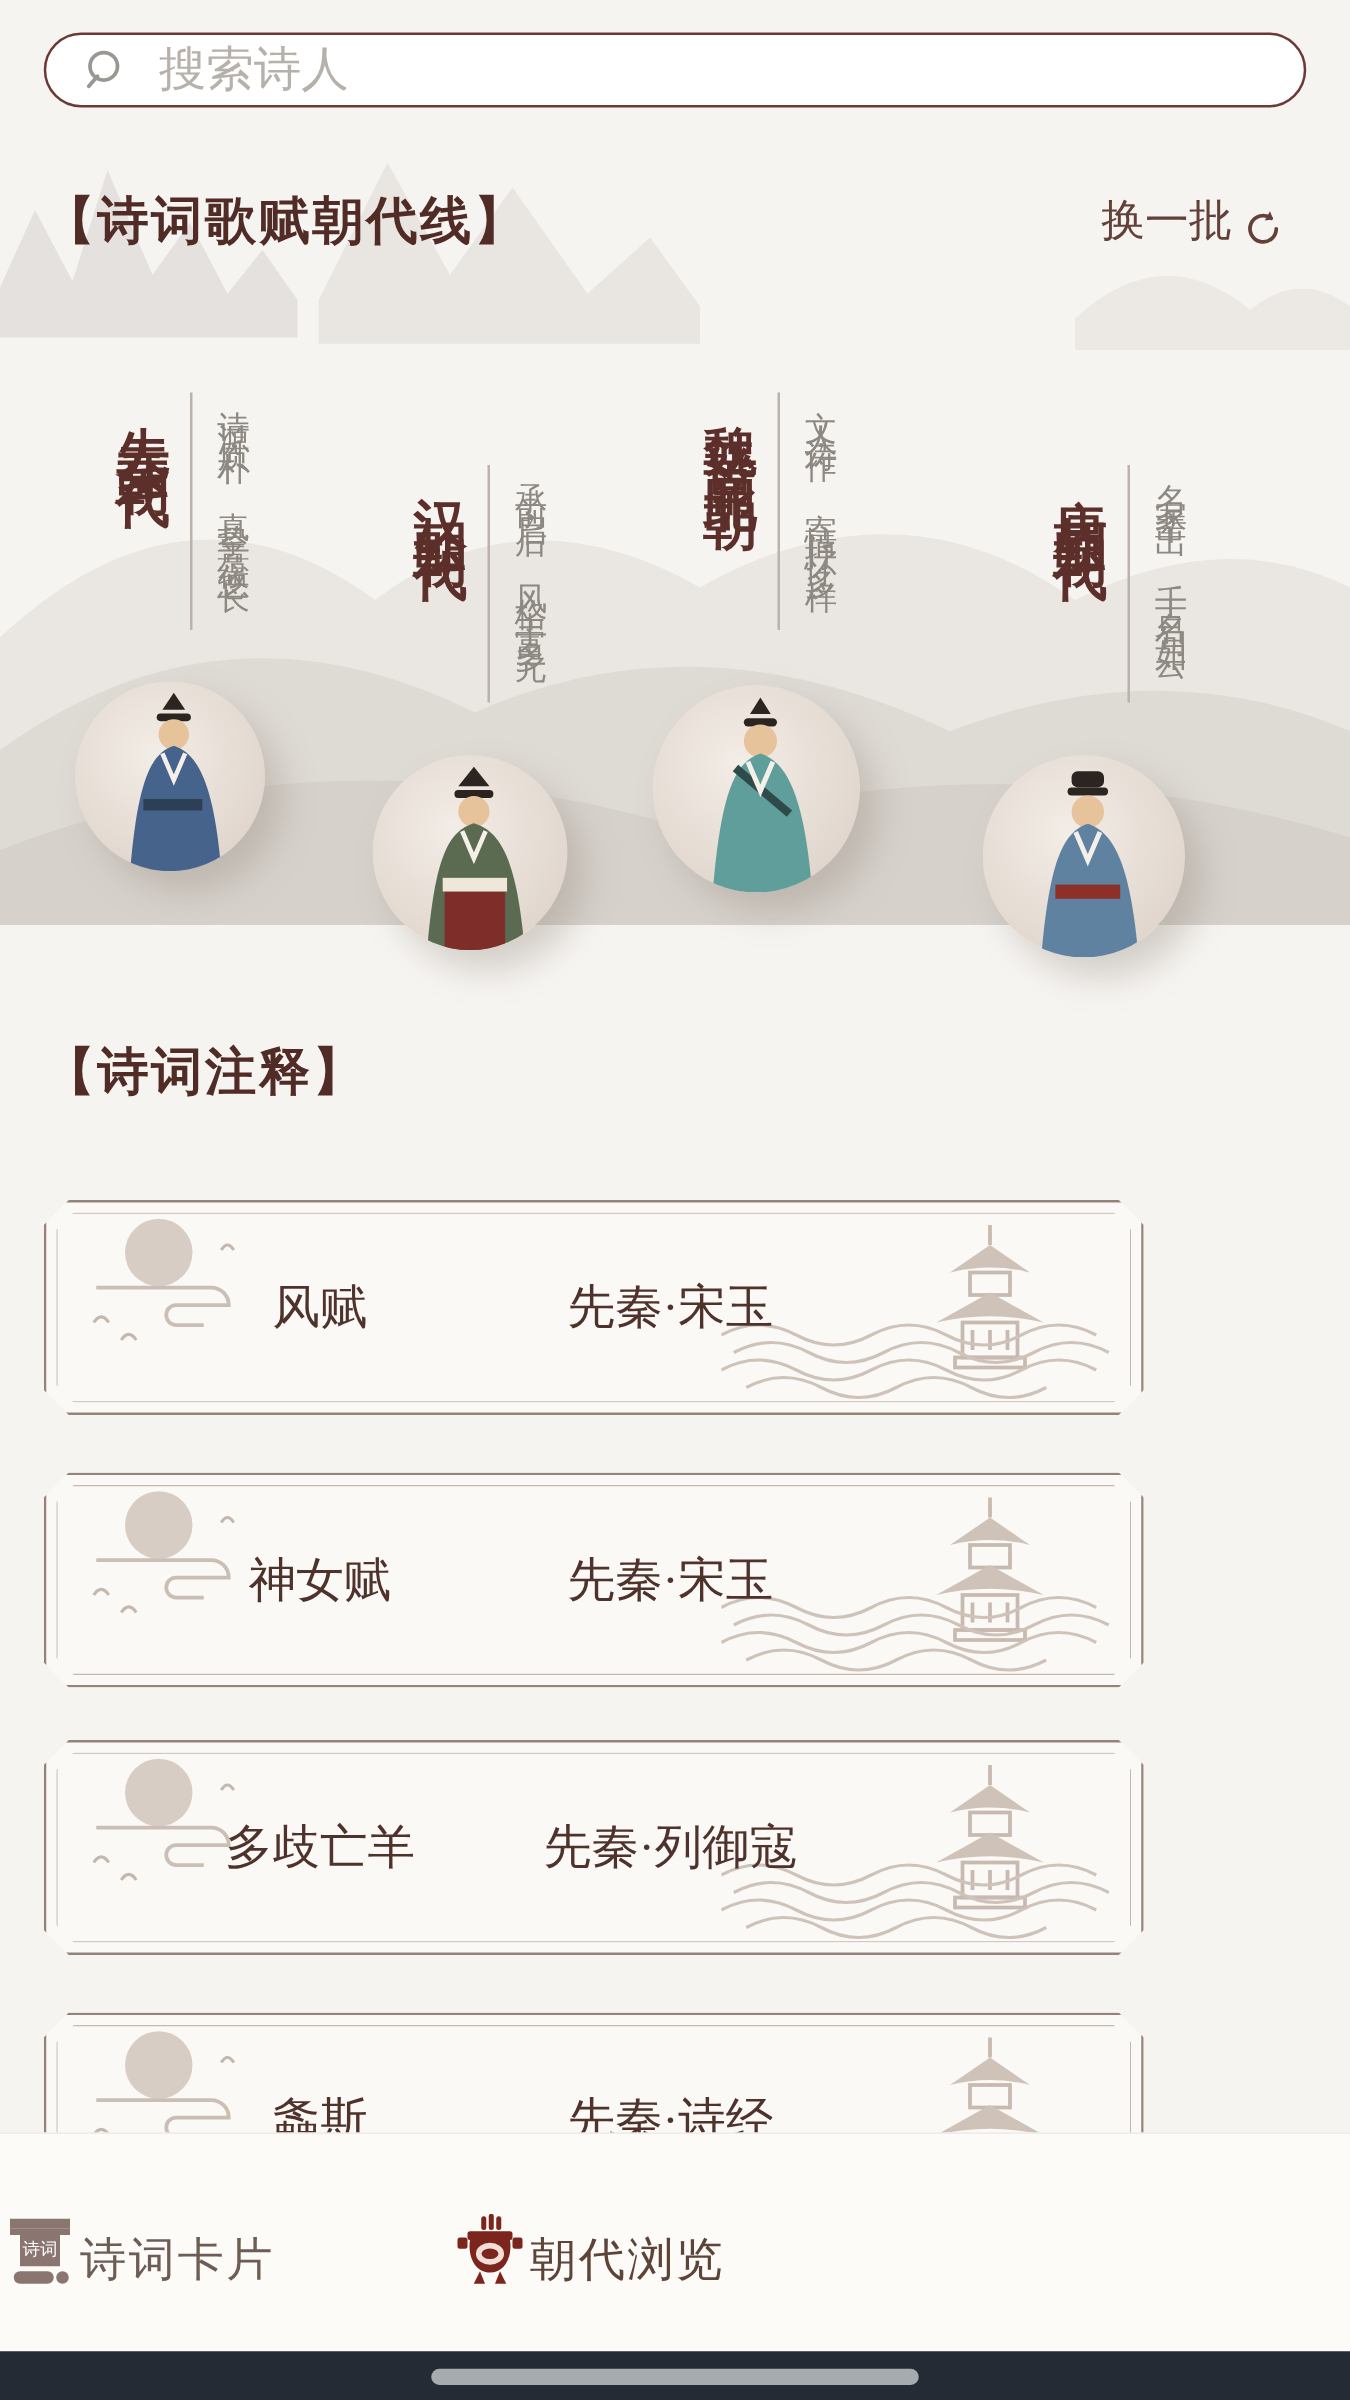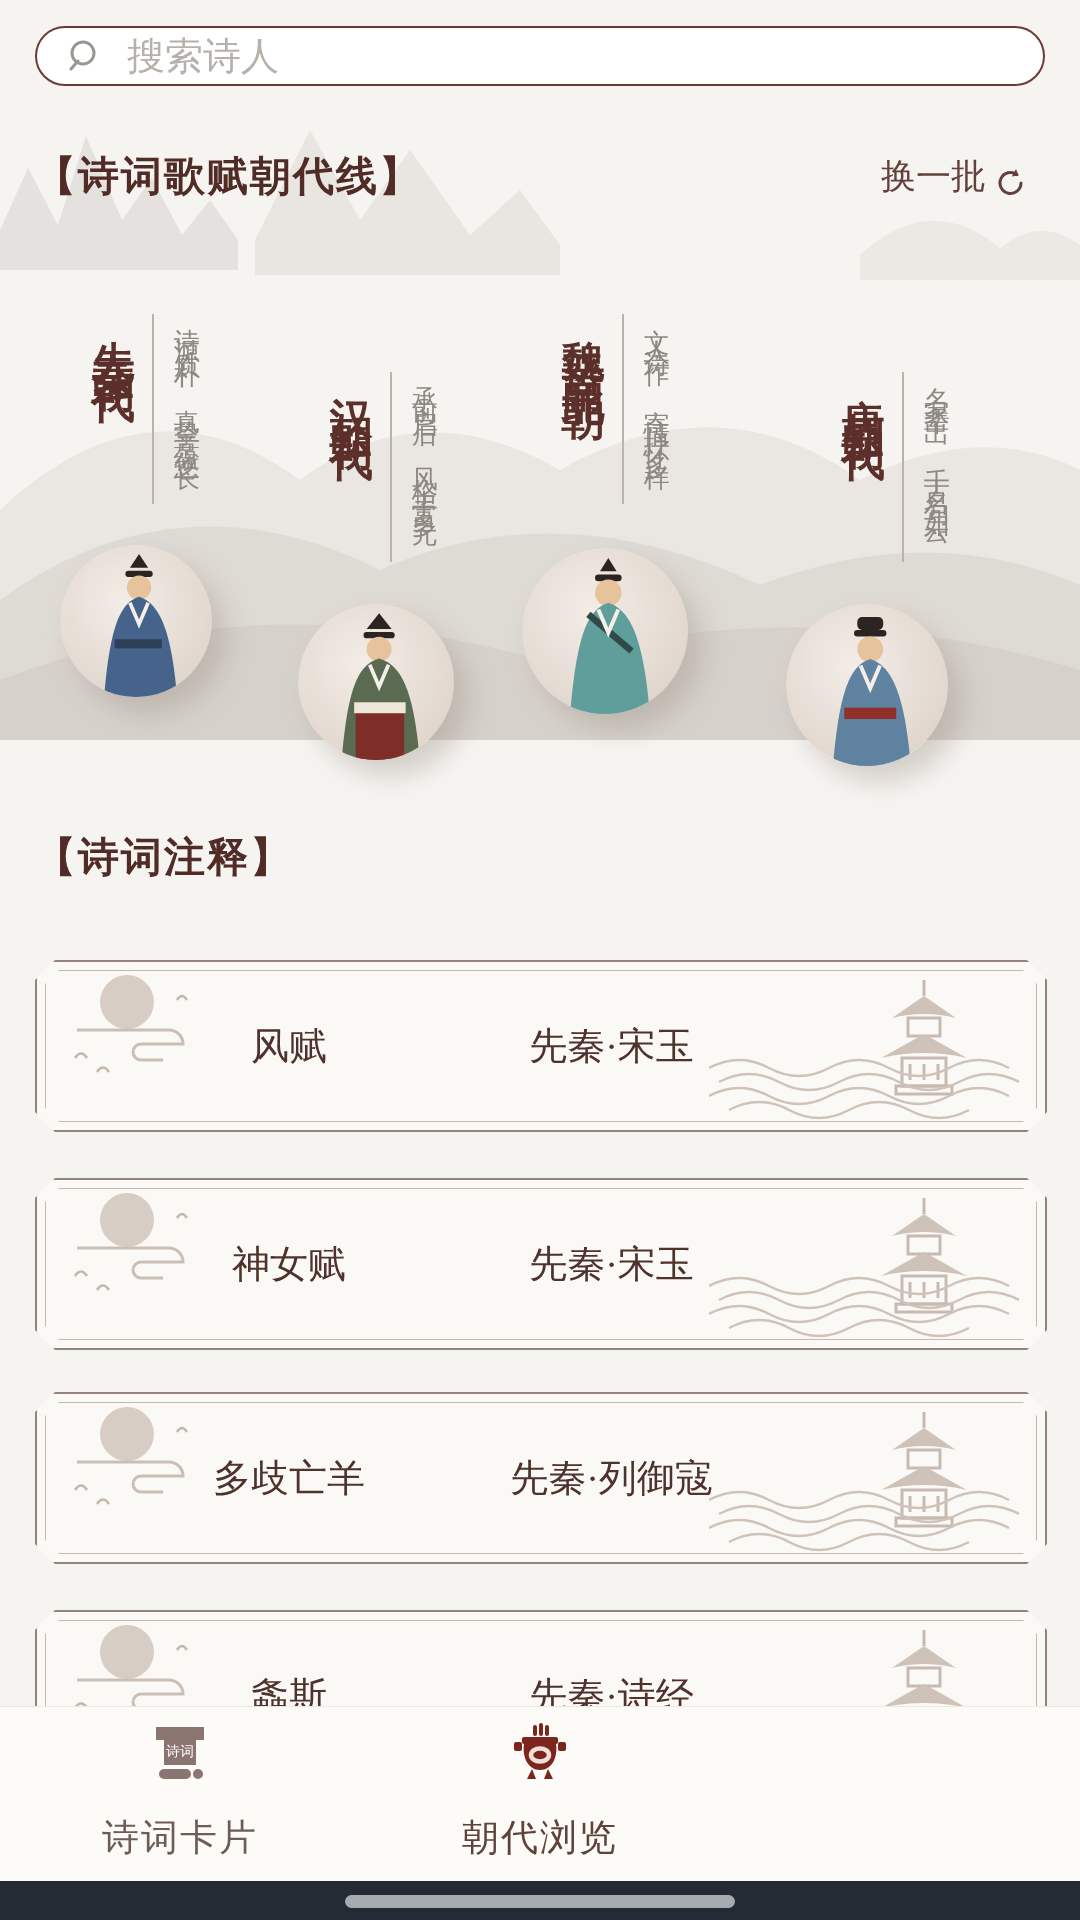--- a/index.html
+++ b/index.html
@@ -35,21 +35,21 @@
   .dyn-title{font-size:43px;font-weight:bold;color:#5c2f2a;letter-spacing:14px;line-height:1.1;}
   .dyn-divider{width:2px;height:190px;background:#bab2ab;margin-top:8px;}
   .dyn-desc{font-size:26px;color:#8d8882;letter-spacing:11px;margin-top:2px;}
   .portrait{
     position:absolute;border-radius:50%;overflow:hidden;z-index:2;
     box-shadow:14px 16px 26px rgba(150,138,126,0.35);
   }
   .portrait svg{display:block;width:100%;height:100%;}
   
   .card{
-    position:absolute;left:35px;width:1012px;height:172px;z-index:3;
+    position:absolute;left:35px;width:880px;height:172px;z-index:3;
     background:#fbf9f6;border:2px solid #95837a;box-sizing:border-box;
     clip-path:polygon(20px 0,calc(100% - 20px) 0,100% 20px,100% calc(100% - 20px),calc(100% - 20px) 100%,20px 100%,0 calc(100% - 20px),0 20px);
     cursor:pointer;
   }
   .card-inner{
     position:absolute;inset:8px;border:1px solid #c6b8ac;
     clip-path:polygon(14px 0,calc(100% - 14px) 0,100% 14px,100% calc(100% - 14px),calc(100% - 14px) 100%,14px 100%,0 calc(100% - 14px),0 14px);
   }
   .deco-tl{position:absolute;left:20px;top:12px;}
   .deco-br{position:absolute;right:16px;bottom:8px;}
@@ -58,21 +58,21 @@
     font-size:38px;color:#4e322b;white-space:nowrap;z-index:2;
   }
   .poem-title{left:25%;}
   .poem-author{left:57%;}
   
   .tabbar{
     position:absolute;left:0;top:1706px;width:1080px;height:175px;z-index:10;
     background:#fdfbf8;border-top:1px solid #ebe8e3;
     display:grid;grid-template-columns:1fr 1fr 1fr;
   }
-  .tab{display:flex;flex-direction:column;align-items:center;cursor:pointer;}
+  .tab{display:flex;align-items:center;cursor:pointer;}
   .tab-icon{margin-top:16px;height:64px;display:flex;align-items:center;justify-content:center;}
   .tab-label{margin-top:26px;font-size:37px;color:#6e5d55;letter-spacing:2px;}
   .tab.active .tab-label{color:#5d4338;}
   
   .sysbar{position:absolute;left:0;top:1881px;width:1080px;height:39px;background:#242b35;z-index:11;}
   .home-pill{position:absolute;left:345px;top:14px;width:390px;height:13px;border-radius:7px;background:#a6abb0;}
 </style>
 </head>
 <body>
 

